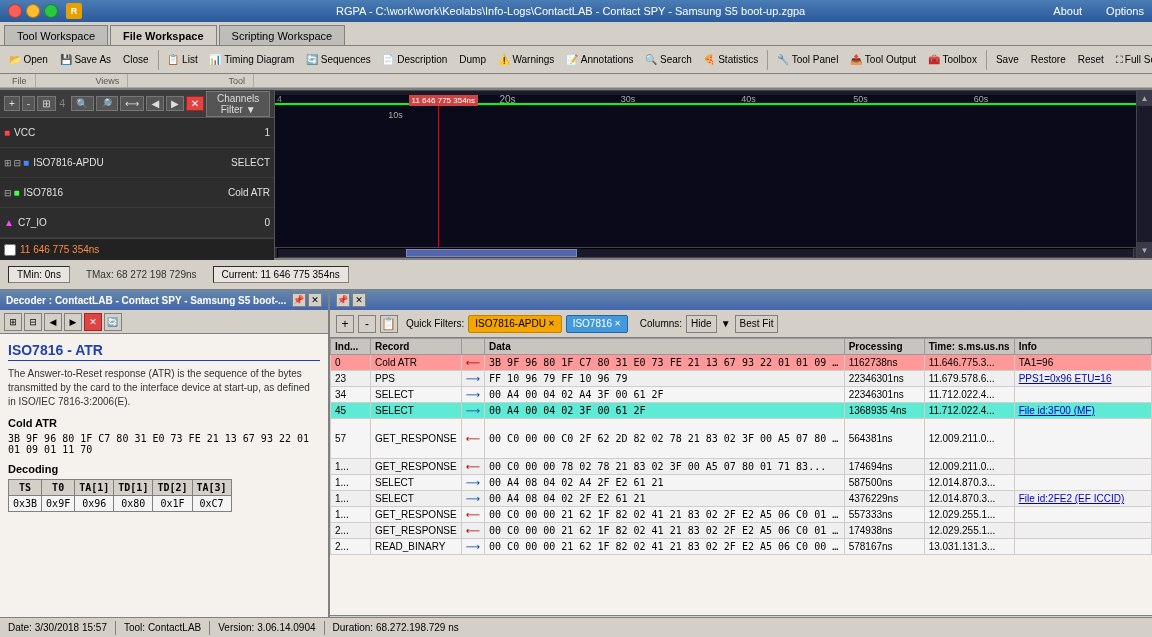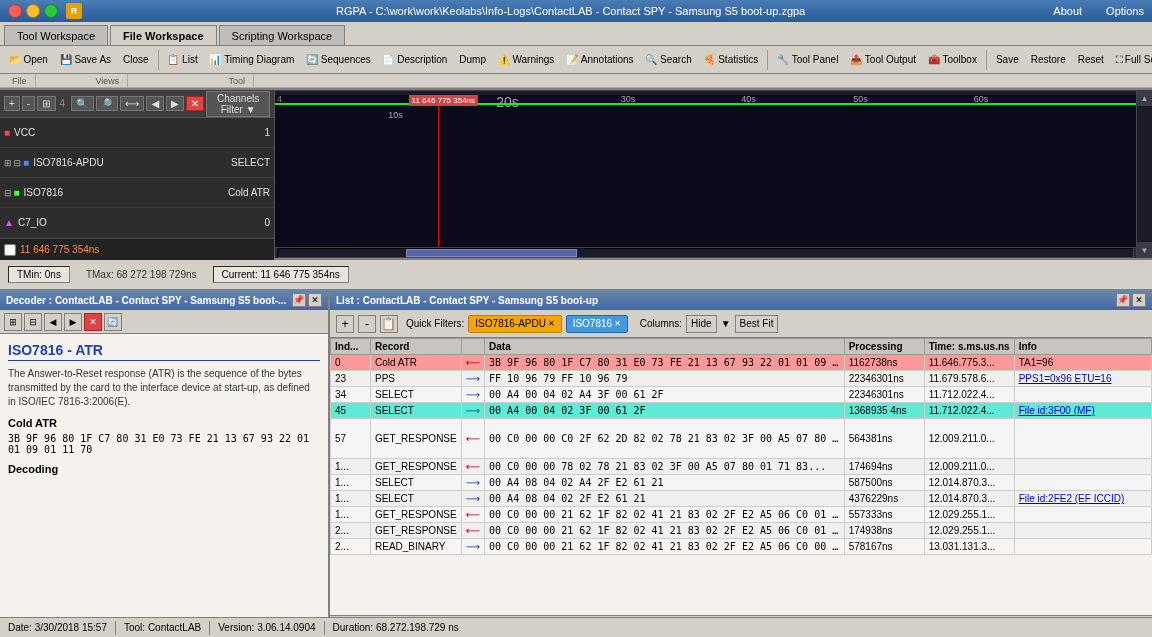--- a/index.html
+++ b/index.html
@@ -187,21 +187,21 @@
       <input type="checkbox" style="width: 12px; height: 12px;">
       <span style="color:#ff8844;font-size:10px;margin-left:4px;">11 646 775 354ns</span>
     </div>
   </div>
 
   <div style="flex:1;display:flex;flex-direction:column;background:#111122;overflow:hidden;position:relative;">
 
     <div style="height:28px;background:#2a2a3a;border-bottom:1px solid #444;position:relative;">
       <span style="position:absolute;left:2px;top:4px;color:#888;font-size:9px;">4</span>
       <span style="position:absolute;left:14%;top:20px;color:#aaa;font-size:9px;transform:translateX(-50%);">10s</span>
-      <span style="position:absolute;left:27%;top:4px;color:#aaa;font-size:14px;transform:translateX(-50%);">20s</span>
+      <span style="position:absolute;left:27%;top:4px;color:#aaa;font-size:10px;transform:translateX(-50%);">20s</span>
       <span style="position:absolute;left:41%;top:4px;color:#aaa;font-size:9px;transform:translateX(-50%);">30s</span>
       <span style="position:absolute;left:55%;top:4px;color:#aaa;font-size:9px;transform:translateX(-50%);">40s</span>
       <span style="position:absolute;left:68%;top:4px;color:#aaa;font-size:9px;transform:translateX(-50%);">50s</span>
       <span style="position:absolute;left:82%;top:4px;color:#aaa;font-size:9px;transform:translateX(-50%);">60s</span>
 
       <div style="position:absolute;left:19%;top:0;bottom:0;width:1px;background:red;z-index:5;"></div>
     </div>
 
     <div style="height:30px;background:#0a0a1a;position:relative;border-bottom:1px solid #1a1a2a;">
       <div style="position:absolute;left:0;right:0;top:12px;height:2px;background:#00ff00;"></div>
@@ -321,33 +321,52 @@
       <button class="left-panel-btn" style="background:#d44;border-color:#a22;color:white;">✕</button>
       <button class="left-panel-btn">🔄</button>
     </div>
 
     <div style="flex:1;overflow-y:auto;padding:8px;">
       <div class="protocol-title">ISO7816 - ATR</div>
       <div class="protocol-desc">The Answer-to-Reset response (ATR) is the sequence of the bytes transmitted by the card to the interface device at start-up, as defined in ISO/IEC 7816-3:2006(E).</div>
       <div class="section-label">Cold ATR</div>
       <div class="hex-data">3B 9F 96 80 1F C7 80 31 E0 73 FE 21 13 67 93 22 01 01 09 01 11 70</div>
       <div class="decode-label">Decoding</div>
+      <table class="decode-table">
+        <tbody>
+            <tr>
+          <th>TS</th>
+          <th>T0</th>
+          <th>TA[1]</th>
+          <th>TD[1]</th>
+          <th>TD[2]</th>
+          <th>TA[3]</th>
+        </tr>
+        <tr>
+          <td>0x3B</td>
+          <td>0x9F</td>
+          <td>0x96</td>
+          <td>0x80</td>
+          <td>0x1F</td>
+          <td>0xC7</td>
+        </tr>
+      </tbody>
+        </table>
     </div>
 
     <div style="height:20px;background:#d4d0c8;border-top:1px solid #808080;display:flex;align-items:center;padding:0 4px;">
       <div style="flex:1;height:12px;background:#e8e5e0;border:1px inset #808080;position:relative;">
         <div style="width:40px;height:100%;background:#b0ada8;border:1px solid #888;"></div>
       </div>
       <span style="font-size:10px;padding:0 4px;">TK</span>
     </div>
   </div>
 
   <div style="flex:1;display:flex;flex-direction:column;background:#f5f2ee;">
     <div class="panel-header">
-      <span class="panel-title">List : ContactLAB - Contact SPY - Samsung S5 boot-up</span>
       <div class="panel-controls">
         <button class="panel-ctrl-btn">📌</button>
         <button class="panel-ctrl-btn">✕</button>
       </div>
     </div>
 
     <div style="background:#d4d0c8;height:28px;display:flex;align-items:center;padding:0 6px;gap:4px;border-bottom:1px solid #808080;">
       <button class="add-btn">+</button>
       <button class="add-btn">-</button>
       <button class="add-btn">📋</button>

